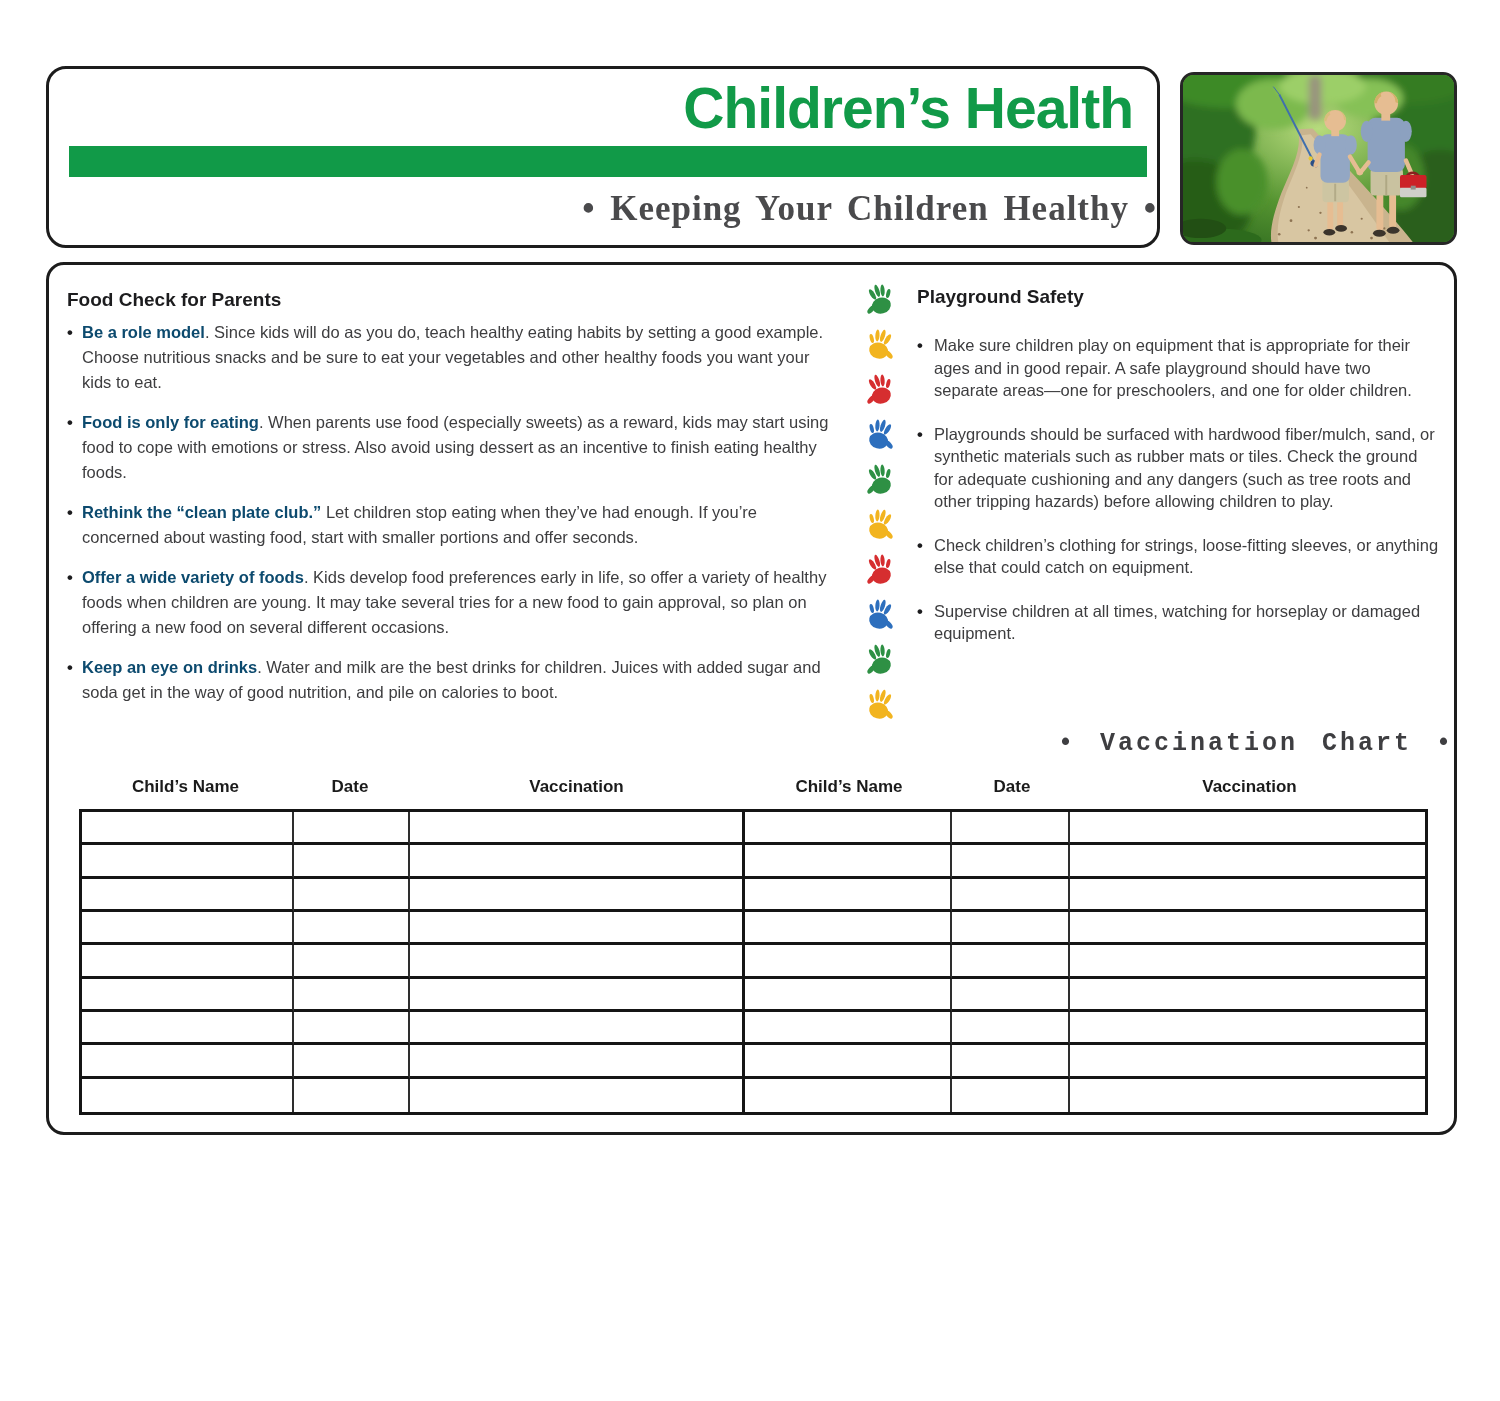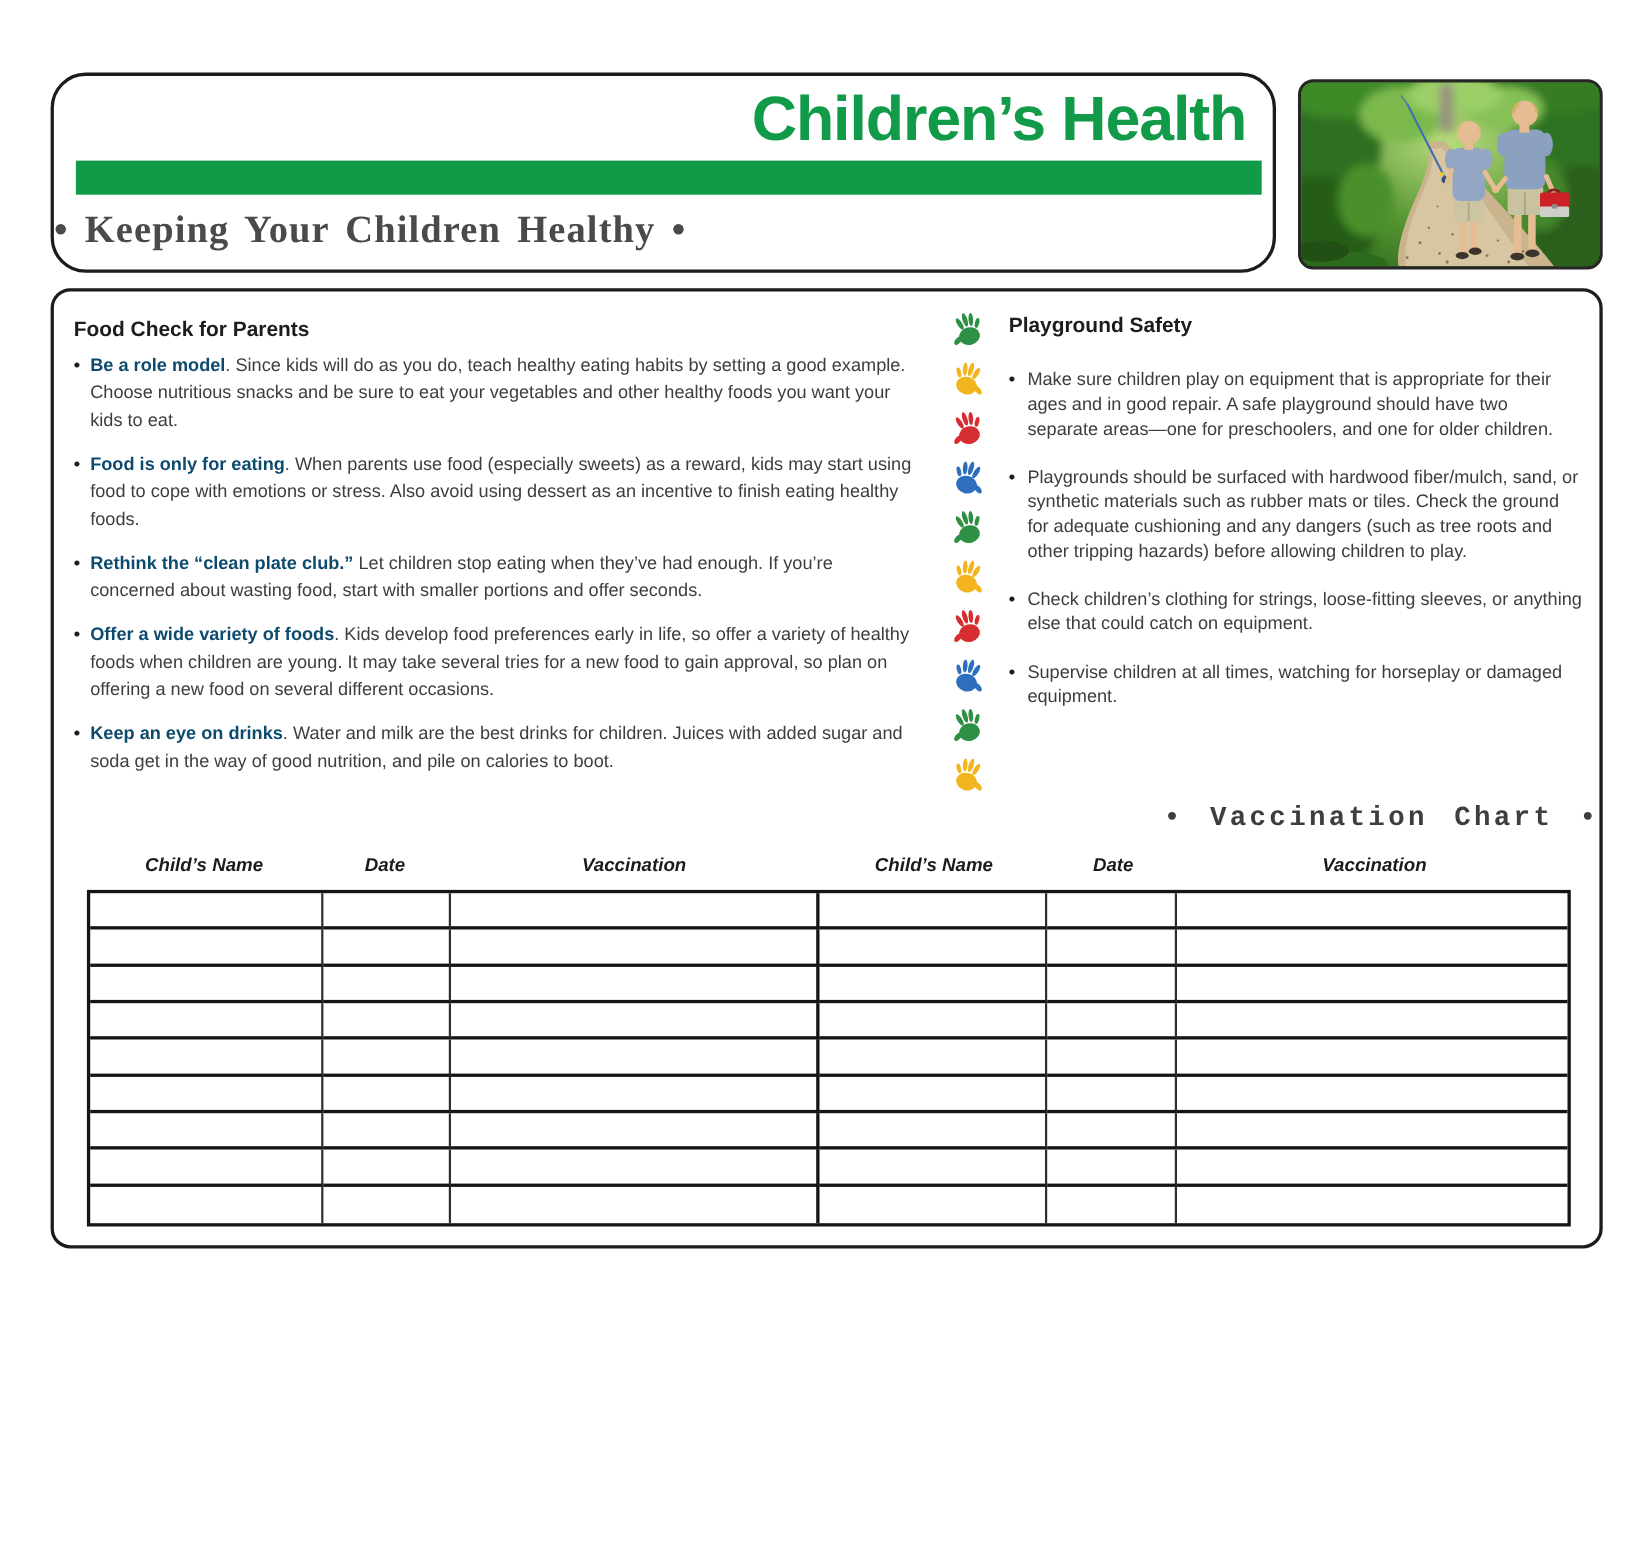--- a/index.html
+++ b/index.html
@@ -2,25 +2,25 @@
 <html><head>
 <meta charset="utf-8">
 <style>
   html,body{margin:0;padding:0;background:#fff;}
   .page{position:relative;width:1500px;height:1401px;background:#fff;overflow:hidden;
         font-family:"Liberation Sans","DejaVu Sans",sans-serif;
         --cols:213fr 116fr 337fr 208fr 118fr 357fr;}
 
   
   .header-box{position:absolute;left:46px;top:66px;width:1114px;height:182px;
-              border:3px solid #1c1c1c;border-radius:32px;background:#fff;box-sizing:border-box;}
+              border:3px solid #1c1c1c;border-radius:20px;background:#fff;box-sizing:border-box;}
   .title{position:absolute;top:6px;right:24px;font-size:57px;font-weight:bold;
          color:#119a48;letter-spacing:-1px;white-space:nowrap;}
   .green-bar{position:absolute;left:20px;right:10px;top:77px;height:31px;background:#119a48;}
-  .subtitle{position:absolute;left:0;right:0;top:120px;text-align:left;
+  .subtitle{position:absolute;left:0;right:0;top:120px;text-align:right;
             font-family:"Liberation Serif","DejaVu Serif",serif;font-weight:bold;
             font-size:35px;color:#4a4a4c;letter-spacing:1px;word-spacing:5px;}
 
   
   .photo{position:absolute;left:1180px;top:72px;width:277px;height:173px;
          border:3px solid #262626;border-radius:14px;overflow:hidden;
          box-sizing:border-box;background:#569233;}
   .photo svg{display:block;width:100%;height:100%;}
 
   
@@ -44,21 +44,21 @@
 
   .play{position:absolute;left:868px;top:21px;width:522px;}
   .play .section-h{margin-bottom:26px;}
 
   
   .vax-title{position:absolute;left:0;right:0;top:464px;text-align:right;
              font-family:Liberation Mono, monospace;font-weight:bold;
              font-size:25px;color:#3e3e41;letter-spacing:3px;word-spacing:6px;}
   .thead{position:absolute;left:30px;top:512px;width:1349px;display:grid;
          grid-template-columns:var(--cols);}
-  .hcell{text-align:center;font-weight:bold;font-size:17px;color:#1b1b1b;font-style:italic;}
+  .hcell{text-align:center;font-weight:bold;font-size:17px;color:#1b1b1b;}
   .tbl{position:absolute;left:30px;top:544px;width:1349px;height:306px;display:grid;
        grid-template-columns:var(--cols);grid-template-rows:repeat(9,1fr);
        border:3px solid #151515;box-sizing:border-box;background:#fff;}
   .tcell{border-right:2px solid #2e2e2e;border-bottom:3px solid #151515;box-sizing:border-box;}
   .tcell.c3{border-right:3px solid #151515;}
   .tcell.c6{border-right:none;}
   .tcell.rlast{border-bottom:none;}
 </style>
 </head>
 <body>

